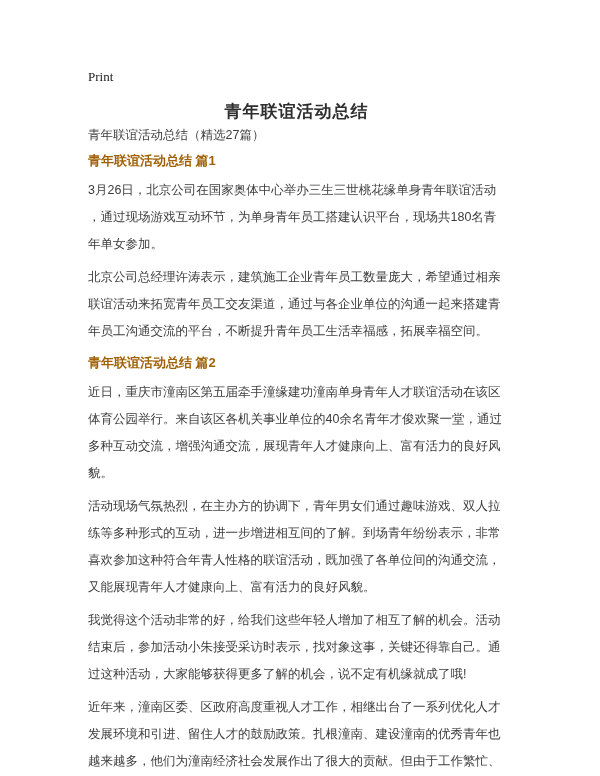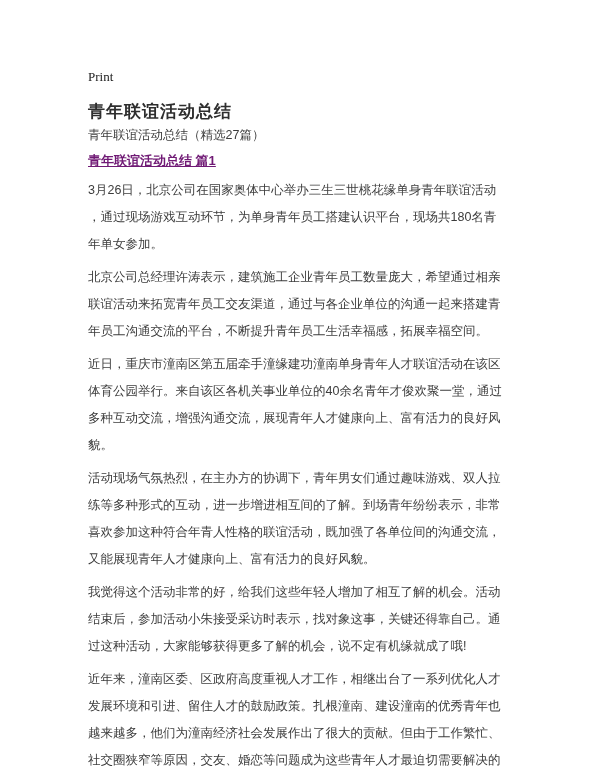--- a/index.html
+++ b/index.html
@@ -23,37 +23,37 @@
     font-size: 13px;
     line-height: 14px;
     color: #222222;
     display: inline-block;
     cursor: pointer;
   }
   .title {
     font-size: 17px;
     line-height: 22px;
     font-weight: 700;
+    text-align: center;
     color: #2e2e2e;
     letter-spacing: 1px;
     margin: 16px 0 0 0;
   }
   .subtitle {
     font-size: 12.5px;
     line-height: 16px;
     margin-top: 4px;
     color: #3c3c3c;
   }
   .section-heading {
     font-size: 13px;
     line-height: 17px;
     font-weight: 700;
-    color: #701a75;
+    color: #a16207;
     margin: 9px 0 8px 0;
-    text-decoration: underline;
   }
   p.body {
     font-size: 12.5px;
     line-height: 27px;
     margin: 0 0 6px 0;
     color: #3c3c3c;
     word-break: break-all;
     line-break: anywhere;
   }
 </style>
@@ -68,19 +68,20 @@
 
   <div class="subtitle">青年联谊活动总结（精选27篇）</div>
 
   <section>
     <h2 class="section-heading">青年联谊活动总结 篇1</h2>
     <p class="body">3月26日，北京公司在国家奥体中心举办三生三世桃花缘单身青年联谊活动，通过现场游戏互动环节，为单身青年员工搭建认识平台，现场共180名青年单女参加。</p>
     <p class="body">北京公司总经理许涛表示，建筑施工企业青年员工数量庞大，希望通过相亲联谊活动来拓宽青年员工交友渠道，通过与各企业单位的沟通一起来搭建青年员工沟通交流的平台，不断提升青年员工生活幸福感，拓展幸福空间。</p>
   </section>
 
   <section>
+    <h2 class="section-heading">青年联谊活动总结 篇2</h2>
     <p class="body">近日，重庆市潼南区第五届牵手潼缘建功潼南单身青年人才联谊活动在该区体育公园举行。来自该区各机关事业单位的40余名青年才俊欢聚一堂，通过多种互动交流，增强沟通交流，展现青年人才健康向上、富有活力的良好风貌。</p>
     <p class="body">活动现场气氛热烈，在主办方的协调下，青年男女们通过趣味游戏、双人拉练等多种形式的互动，进一步增进相互间的了解。到场青年纷纷表示，非常喜欢参加这种符合年青人性格的联谊活动，既加强了各单位间的沟通交流，又能展现青年人才健康向上、富有活力的良好风貌。</p>
     <p class="body">我觉得这个活动非常的好，给我们这些年轻人增加了相互了解的机会。活动结束后，参加活动小朱接受采访时表示，找对象这事，关键还得靠自己。通过这种活动，大家能够获得更多了解的机会，说不定有机缘就成了哦!</p>
     <p class="body">近年来，潼南区委、区政府高度重视人才工作，相继出台了一系列优化人才发展环境和引进、留住人才的鼓励政策。扎根潼南、建设潼南的优秀青年也越来越多，他们为潼南经济社会发展作出了很大的贡献。但由于工作繁忙、社交圈狭窄等原因，交友、婚恋等问题成为这些青年人才最迫切需要解决的实际问题。为此，相关部门</p>
   </section>
 
 </div>
 
 </body></html>

